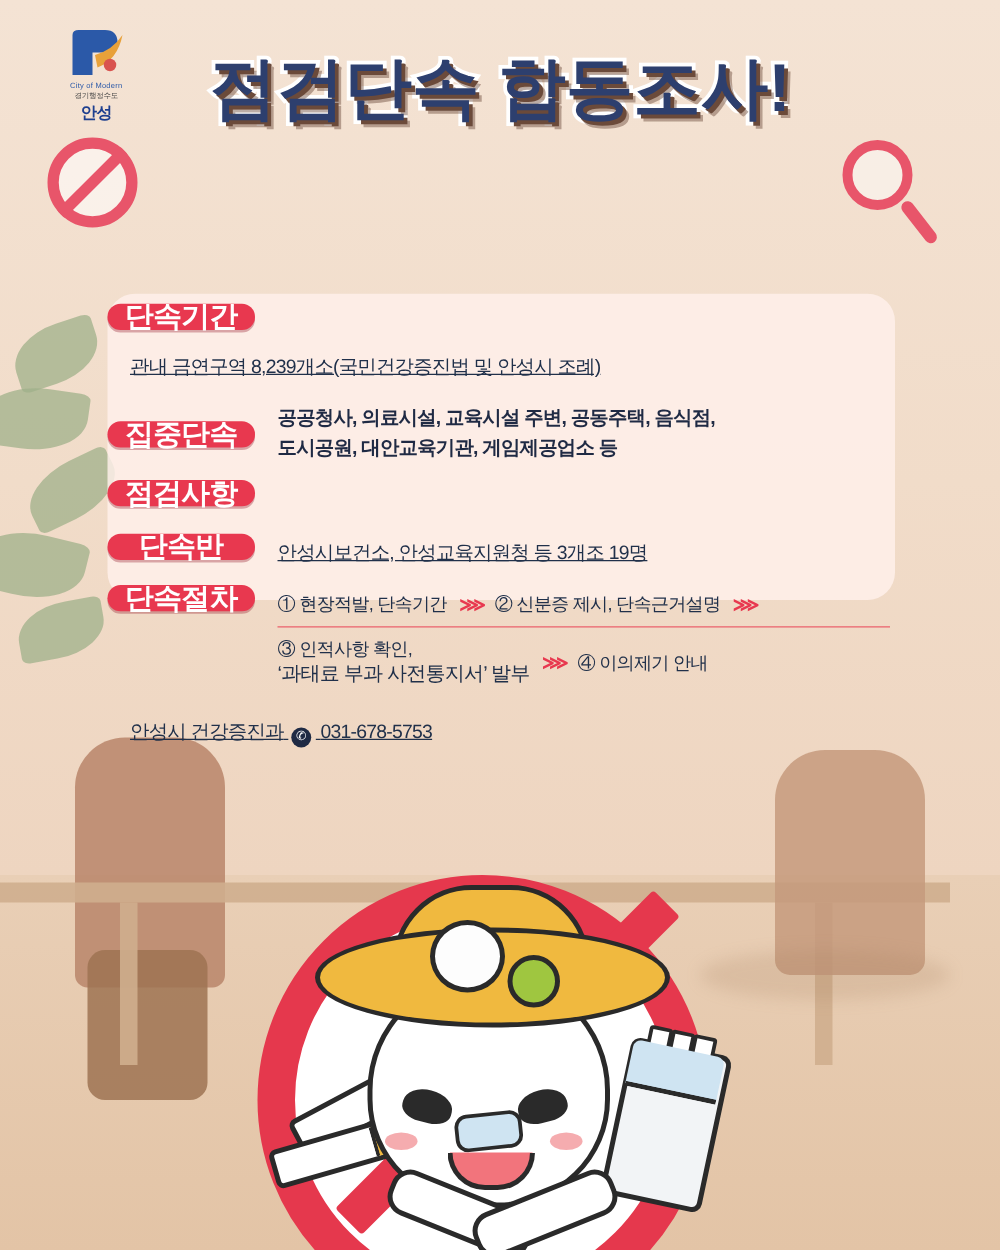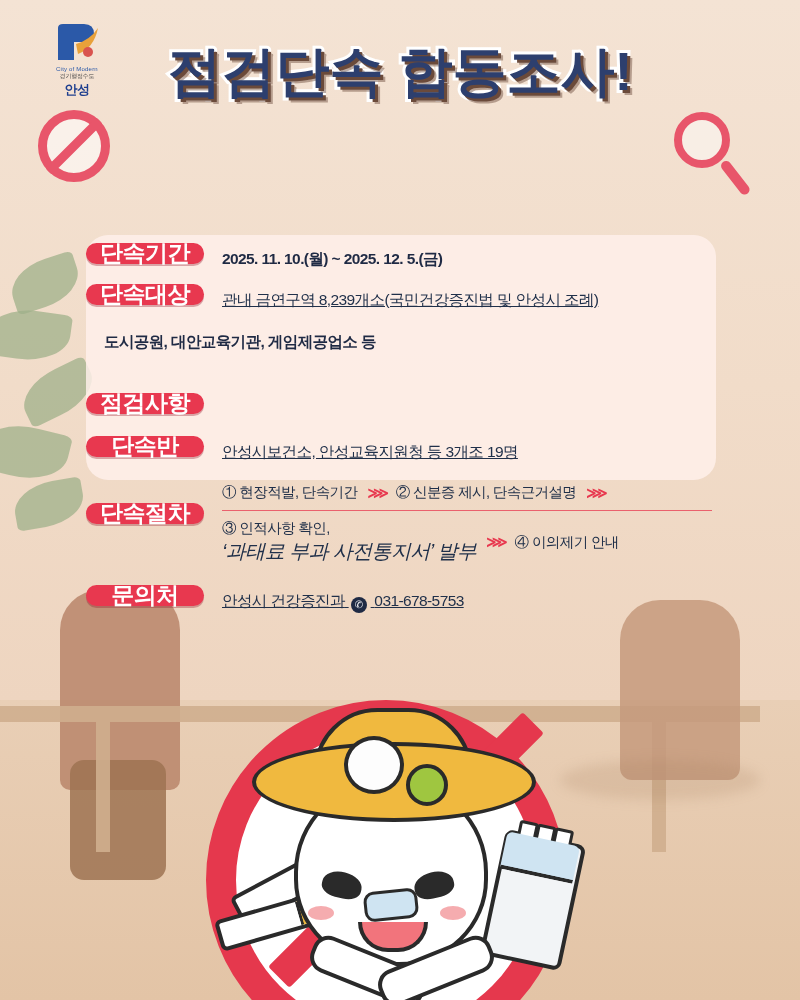--- a/index.html
+++ b/index.html
@@ -220,21 +220,21 @@
     line-height: 1.5;
   }
   .row-body.normal {
     font-weight: normal;
     color: #20304a;
     text-decoration: underline;
   }
   .row-body .line { display: block; }
 
   .row.tall .tag { margin-top: 18px; }
-  .row.tall2 .tag { margin-top: 26px; }
+  .row.tall2 .tag { }
 
   
   .proc {
     margin-left: 18px;
     width: 490px;
   }
   .proc-row {
     display: flex;
     align-items: center;
     font-size: 14.5px;
@@ -251,22 +251,21 @@
   }
   .chev {
     color: #e8384f;
     font-size: 15px;
     font-weight: bold;
     letter-spacing: -3px;
     margin: 0 10px;
   }
   .proc-sub {
     display: block;
-    font-size: 20px;
-    font-style: italic;
+    font-size: 16px;
   }
 
   .phone-icon {
     display: inline-block;
     width: 16px; height: 16px;
     border-radius: 50%;
     background: #1f2a44;
     color: #fff;
     font-size: 10px;
     line-height: 16px;
@@ -488,34 +487,32 @@
   <div class="title-block">
     <div class="title-2">점검단속 합동조사!</div>
   </div>
 
   <div class="panel" style="height:245px;"></div>
 
   <div class="rows">
 
     <div class="row">
       <div class="tag">단속기간</div>
-      <div class="row-body">
-        <span class="line">2025. 11. 10.(월) ~ 2025. 12. 5.(금)</span>
-      </div>
     </div>
 
     <div class="row">
-      <div class="tag">단속대상</div>
       <div class="row-body normal">
         <span class="line">관내 금연구역 8,239개소(국민건강증진법 및 안성시 조례)</span>
       </div>
     </div>
 
     <div class="row tall">
+      <div class="tag">집중단속</div>
       <div class="row-body">
+        <span class="line">공공청사, 의료시설, 교육시설 주변, 공동주택, 음식점,</span>
         <span class="line">도시공원, 대안교육기관, 게임제공업소 등</span>
       </div>
     </div>
 
     <div class="row tall2">
       <div class="tag">점검사항</div>
     </div>
 
     <div class="row" style="margin-top:22px;">
       <div class="tag">단속반</div>
@@ -539,21 +536,20 @@
             <span style="display:block;">③ 인적사항 확인,</span>
             <span class="proc-sub">‘과태료 부과 사전통지서’ 발부</span>
           </span>
           <span class="chev">⋙</span>
           <span>④ 이의제기 안내</span>
         </div>
       </div>
     </div>
 
     <div class="row" style="margin-top:14px;">
-      <div class="tag">문의처</div>
       <div class="row-body normal">
         <span>안성시 건강증진과</span>
         <span class="phone-icon">✆</span>
         <span>031-678-5753</span>
       </div>
     </div>
 
   </div>
 
   <div class="mascot">

